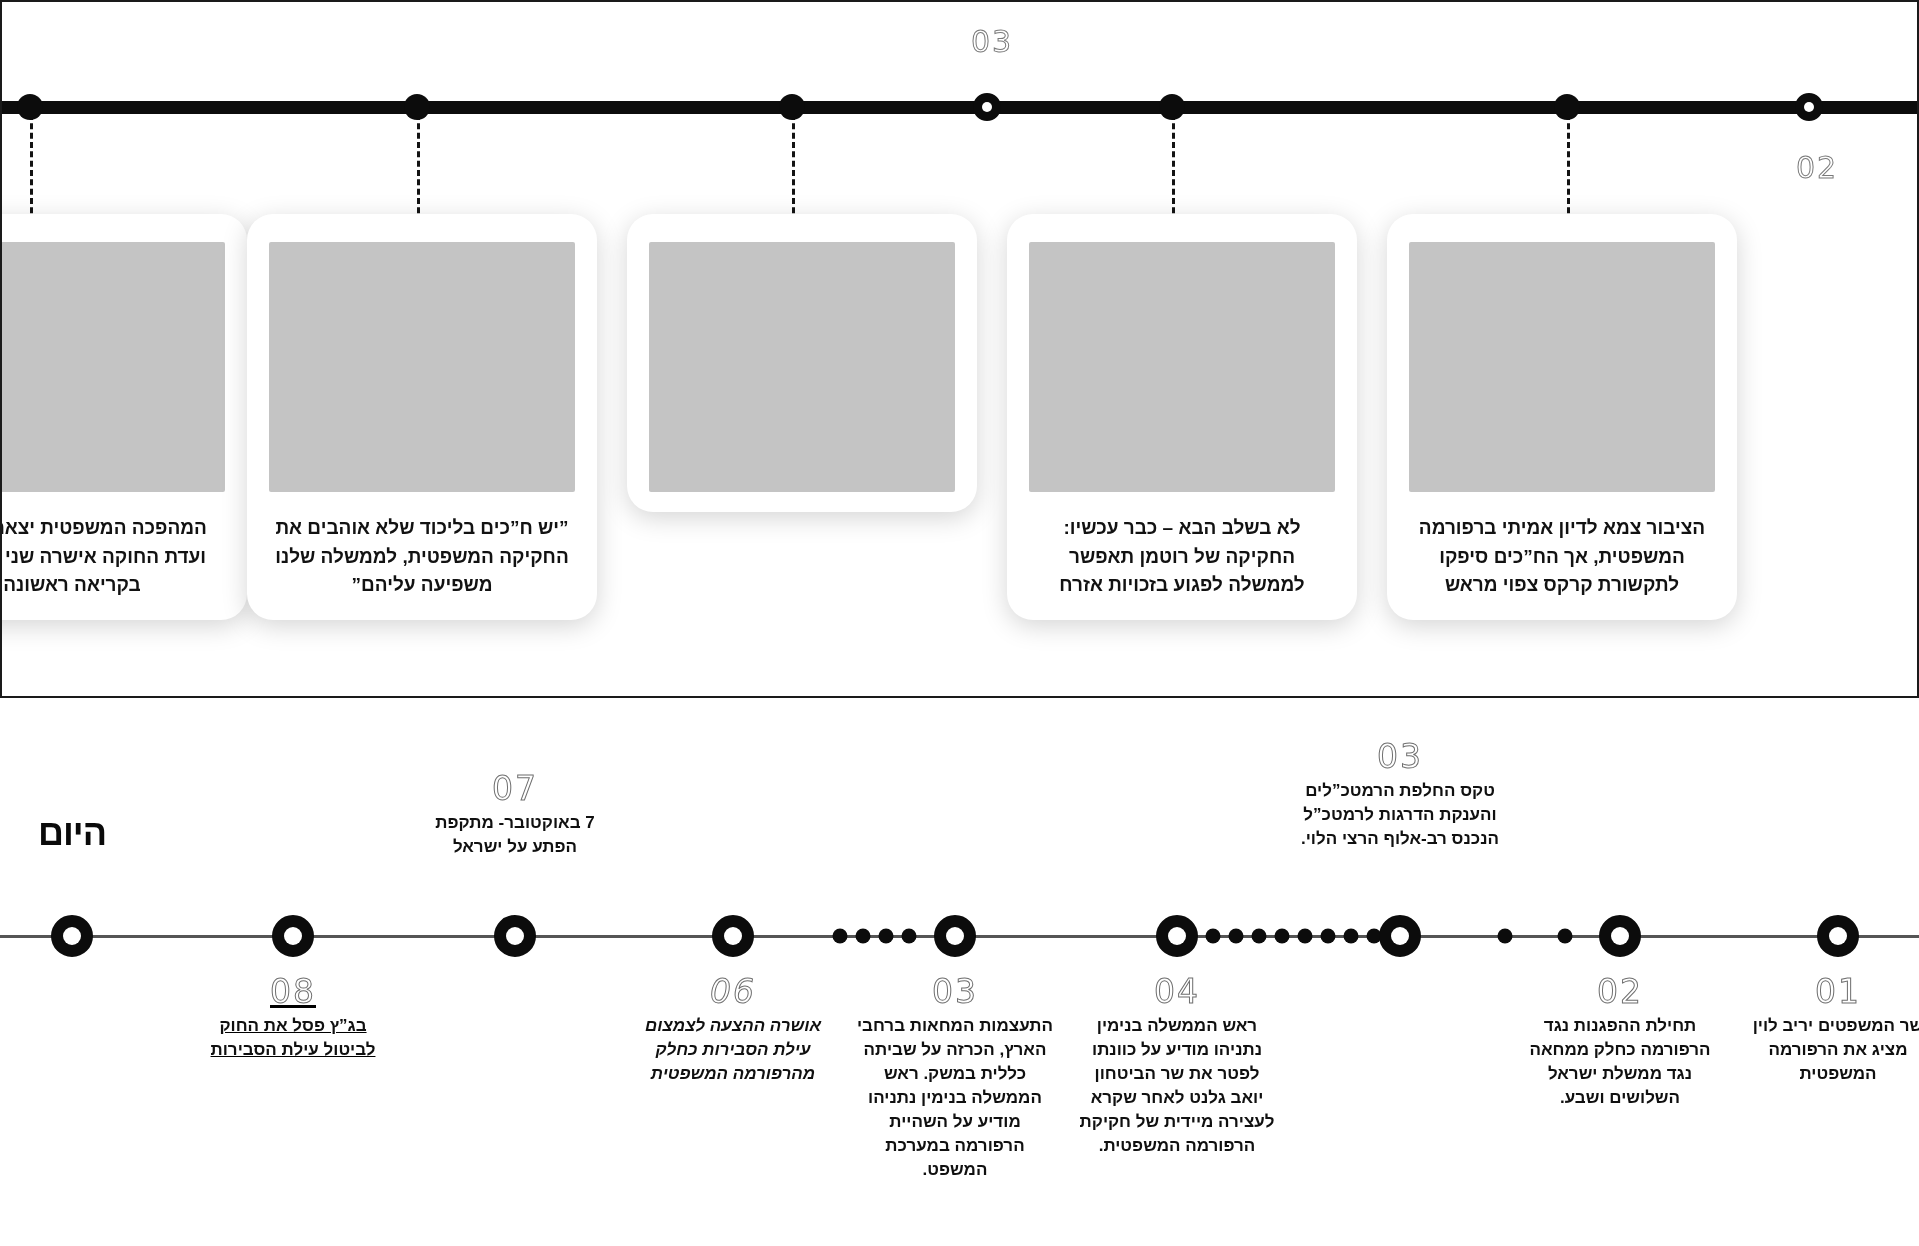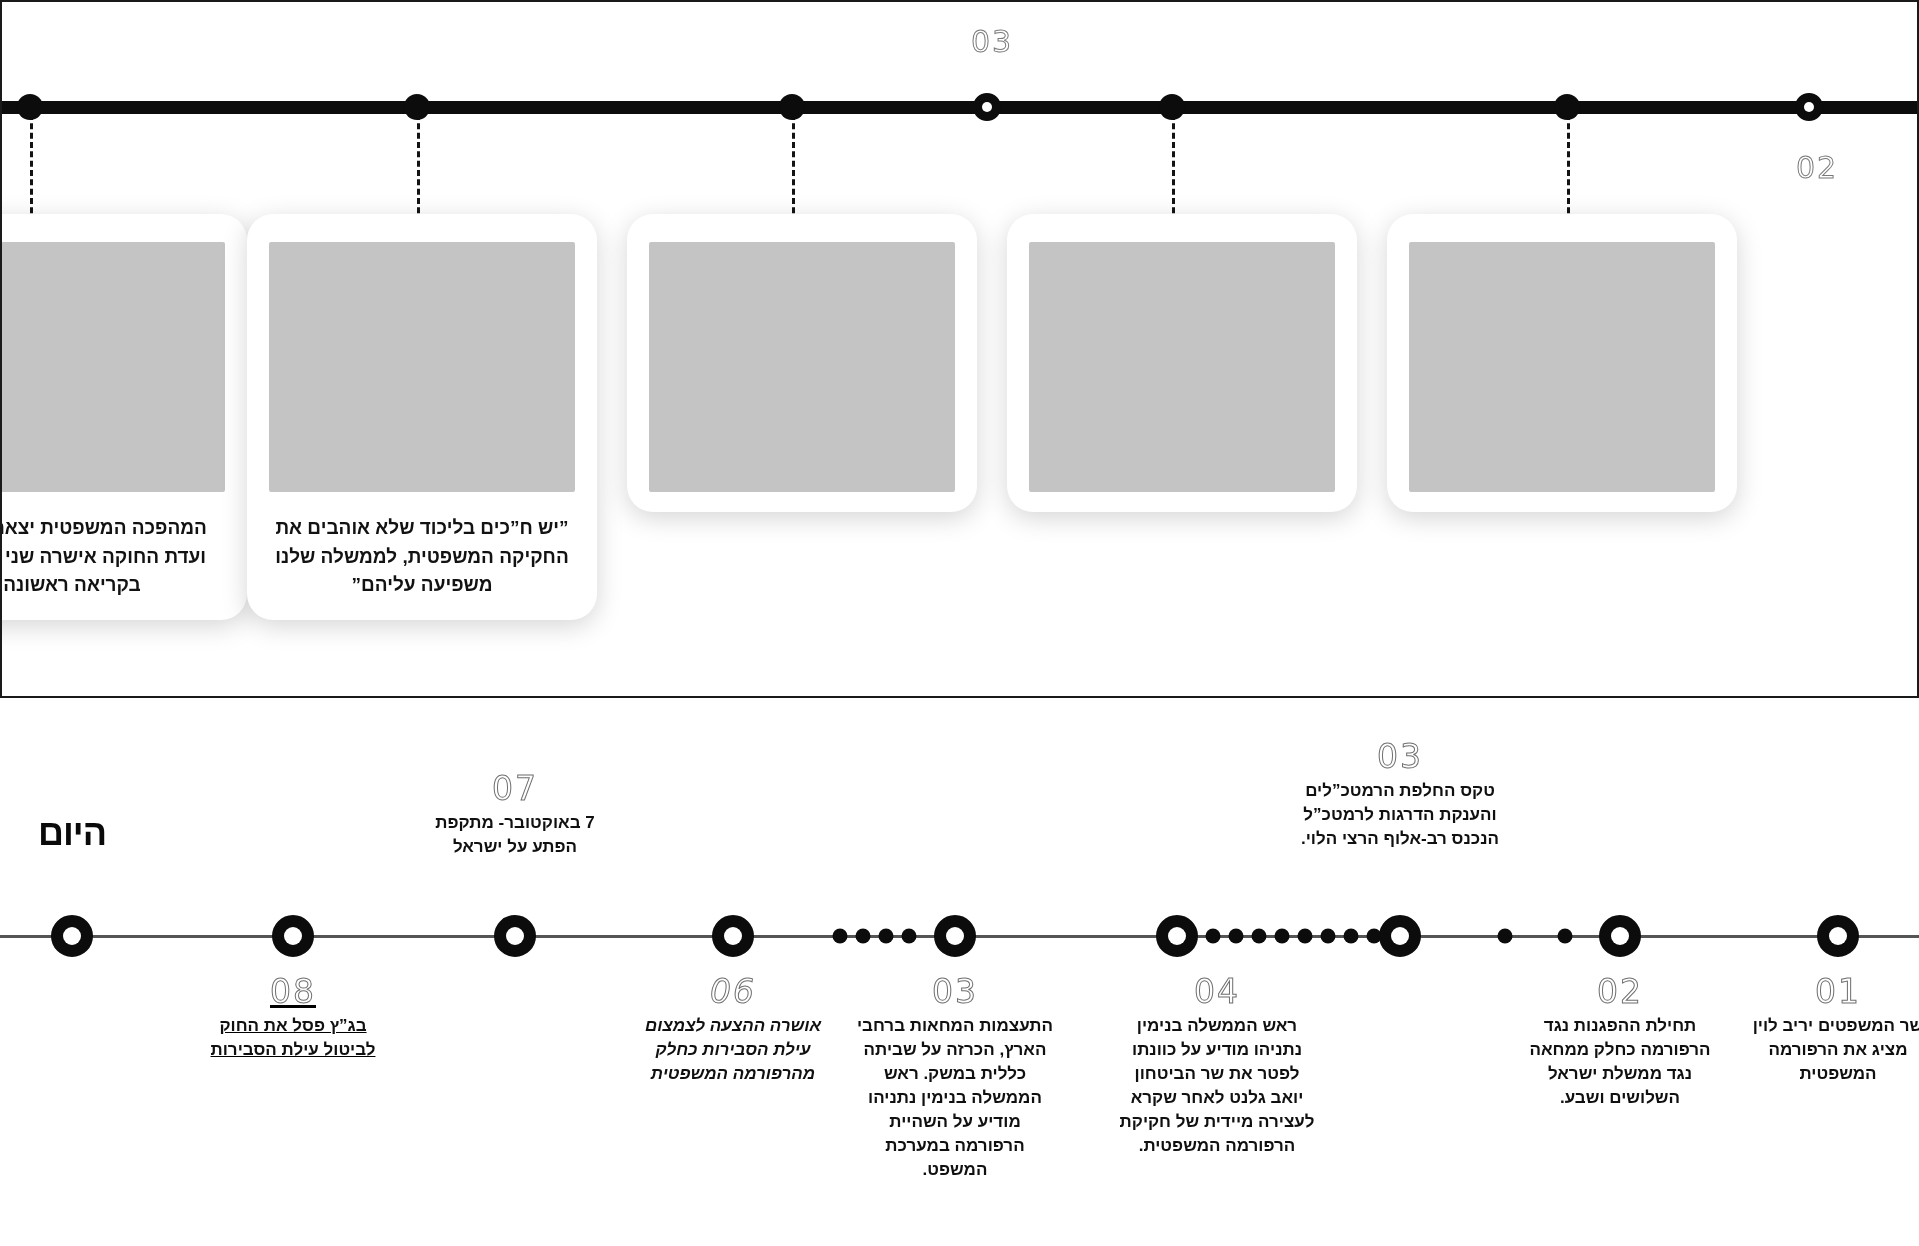--- a/index.html
+++ b/index.html
@@ -175,23 +175,25 @@
       </div>
       <div class="card" style="left: 245px; top: 212px;">
         <div class="card-img"></div>
         <div class="card-text">”יש ח”כים בליכוד שלא אוהבים את החקיקה המשפטית, לממשלה שלנו משפיעה עליהם”</div>
       </div>
       <div class="card" style="left: 625px; top: 212px;">
         <div class="card-img"></div>
       </div>
       <div class="card" style="left: 1005px; top: 212px;">
         <div class="card-img"></div>
+        <div class="card-text">לא בשלב הבא – כבר עכשיו: החקיקה של רוטמן תאפשר לממשלה לפגוע בזכויות אזרח</div>
       </div>
       <div class="card" style="left: 1385px; top: 212px;">
         <div class="card-img"></div>
+        <div class="card-text">הציבור צמא לדיון אמיתי ברפורמה המשפטית, אך הח”כים סיפקו לתקשורת קרקס צפוי מראש</div>
       </div>
     </div>
 
 </div>
 
 <div id="bottom-section">
 
   <div id="bottom-axis"></div>
 
   <div id="bottom-dots">
@@ -249,21 +251,21 @@
         <div class="b-desc">7 באוקטובר- מתקפת הפתע על ישראל</div>
       </div>
       <div class="b-label" style="left: 733px; top: 255px; font-style: italic;">
         <div class="b-num">06</div>
         <div class="b-desc">אושרה ההצעה לצמצום עילת הסבירות כחלק מהרפורמה המשפטית</div>
       </div>
       <div class="b-label" style="left: 955px; top: 255px;">
         <div class="b-num">03</div>
         <div class="b-desc">התעצמות המחאות ברחבי הארץ, הכרזה על שביתה כללית במשק. ראש הממשלה בנימין נתניהו מודיע על השהיית הרפורמה במערכת המשפט.</div>
       </div>
-      <div class="b-label" style="left: 1177px; top: 255px; margin-left: 40px;">
+      <div class="b-label" style="left: 1177px; top: 255px;">
         <div class="b-num">04</div>
         <div class="b-desc">ראש הממשלה בנימין נתניהו מודיע על כוונתו לפטר את שר הביטחון יואב גלנט לאחר שקרא לעצירה מיידית של חקיקת הרפורמה המשפטית.</div>
       </div>
       <div class="b-label" style="left: 1400px; top: 20px;">
         <div class="b-num">03</div>
         <div class="b-desc">טקס החלפת הרמטכ”לים והענקת הדרגות לרמטכ”ל הנכנס רב-אלוף הרצי הלוי.</div>
       </div>
       <div class="b-label" style="left: 1620px; top: 255px;">
         <div class="b-num">02</div>
         <div class="b-desc">תחילת ההפגנות נגד הרפורמה כחלק ממחאה נגד ממשלת ישראל השלושים ושבע.</div>

